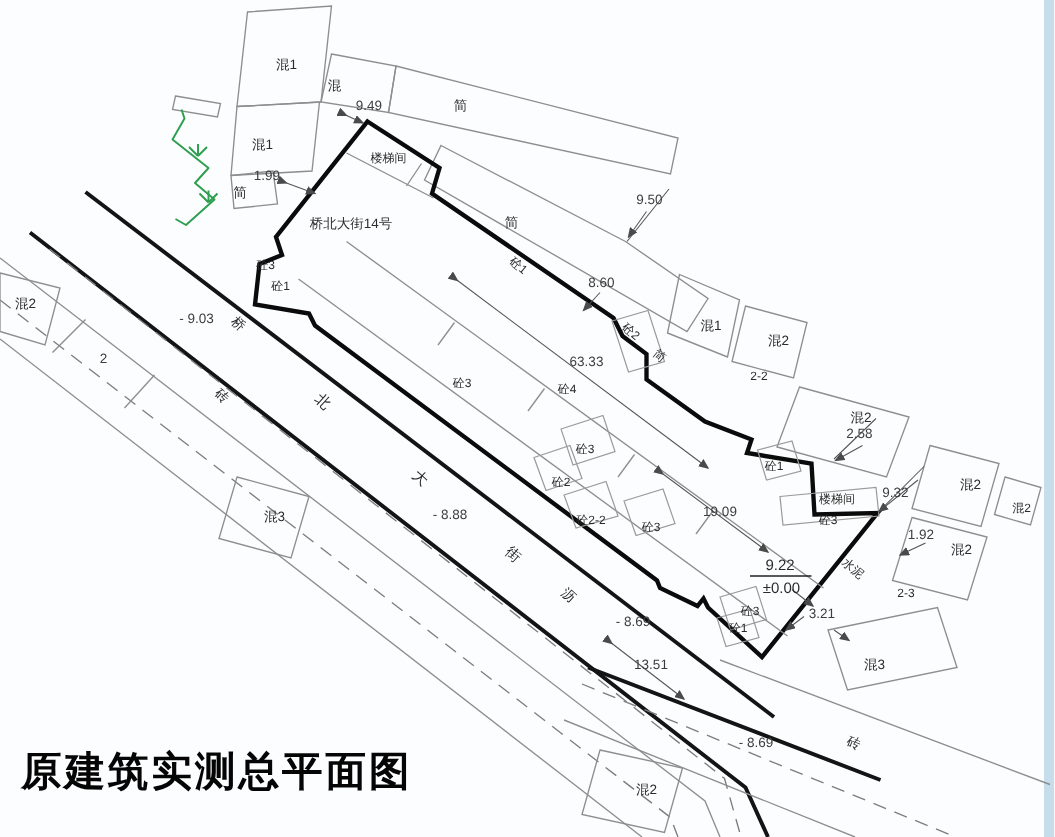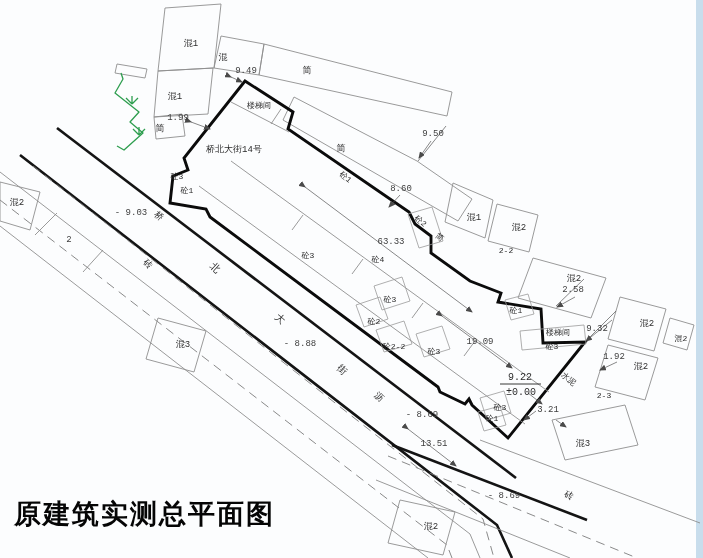--- a/index.html
+++ b/index.html
@@ -1,17 +1,17 @@
 <!DOCTYPE html>
 <html><head>
 <meta charset="utf-8">
 <style>
   html,body{margin:0;padding:0;background:#ffffff;}
   .stage{position:relative;width:703px;height:558px;background:#fbfcfd;overflow:hidden;
-         font-family:Liberation Mono, monospace;}
+         font-family:Liberation Sans, sans-serif;}
   svg{display:block;}
   .thin{stroke:#8e8e8e;stroke-width:0.9;fill:none;}
   .thin2{stroke:#9a9a9a;stroke-width:0.8;fill:none;}
   .dash{stroke:#7d7d7d;stroke-width:0.9;fill:none;stroke-dasharray:9 6;}
   .thick{stroke:#141414;stroke-width:2.6;fill:none;stroke-linejoin:miter;}
   .mainline{stroke:#0b0b0b;stroke-width:2.9;fill:none;stroke-linejoin:miter;}
   .dim{stroke:#555;stroke-width:0.7;fill:none;}
   .green{stroke:#2e9e4f;stroke-width:1.3;fill:none;stroke-linejoin:round;}
   text{fill:#2b2b2b;}
   .t9{font-size:9px;} .t8{font-size:8px;} .t10{font-size:10px;}

